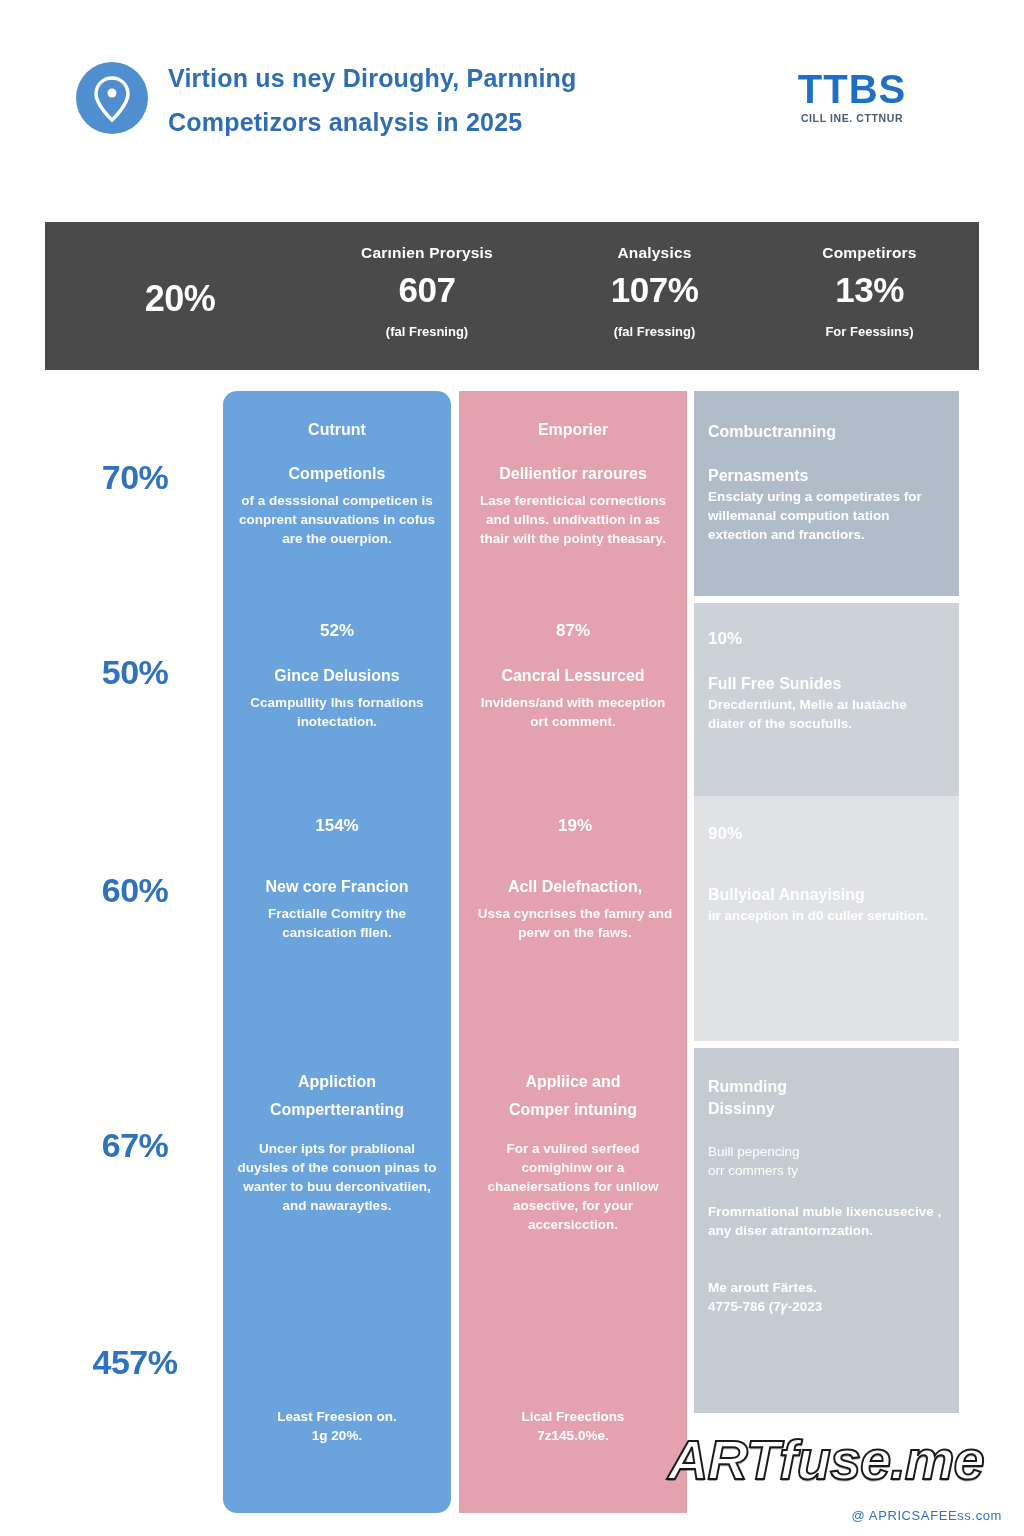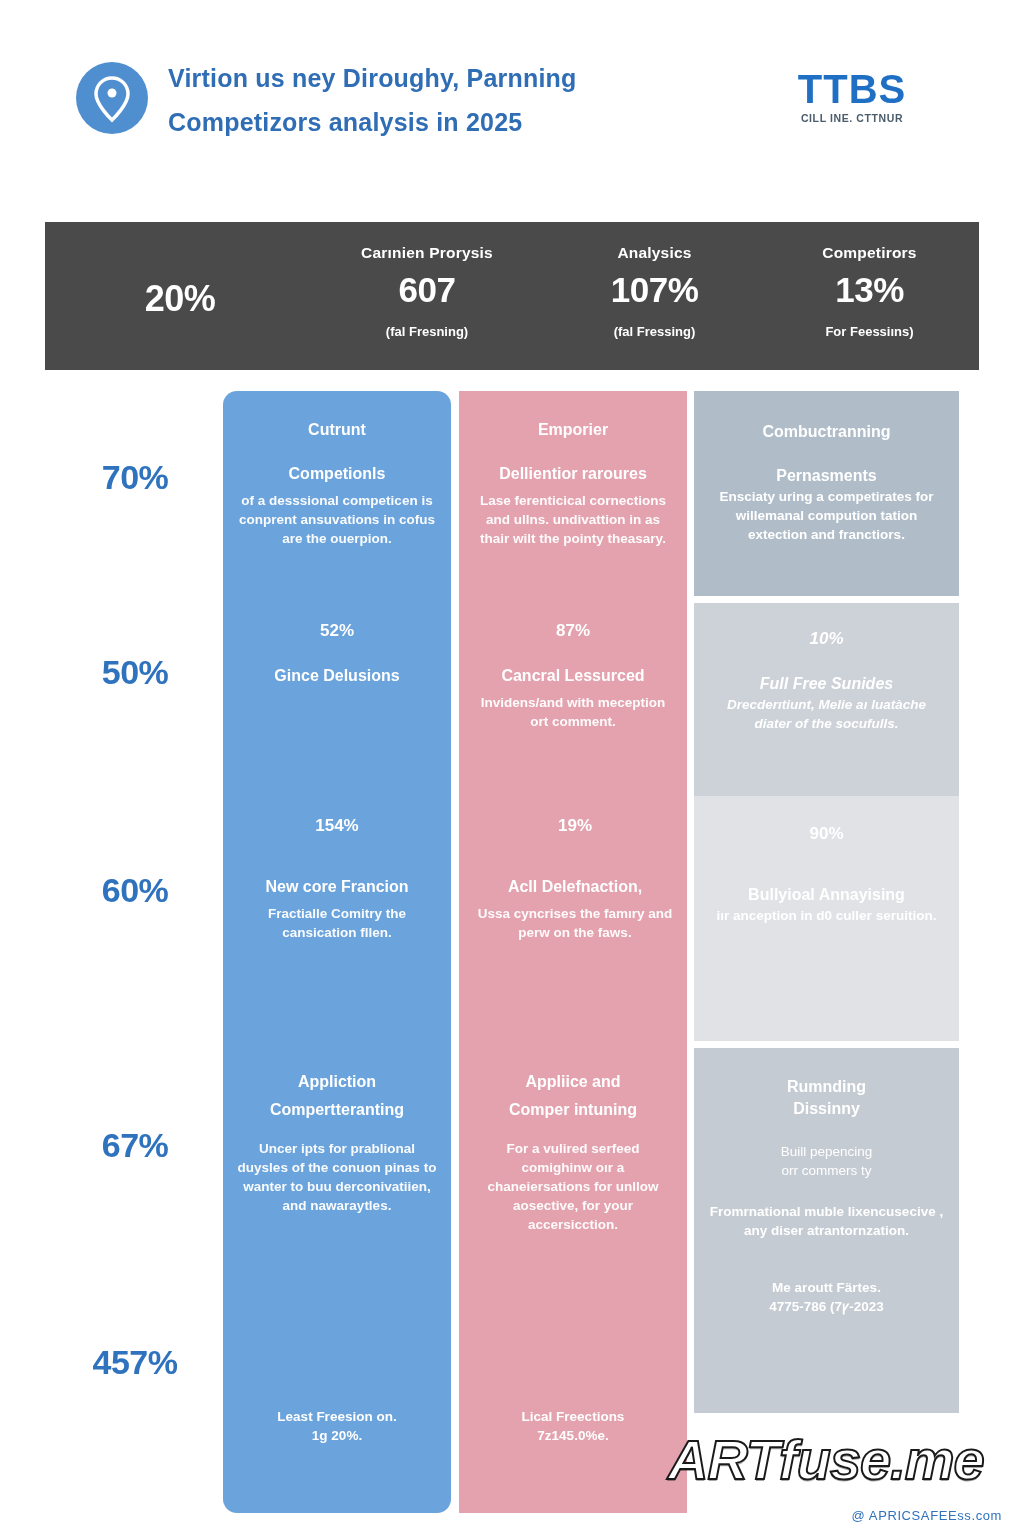--- a/index.html
+++ b/index.html
@@ -151,24 +151,24 @@
   }
 
   
   .grey-panel {
     position: absolute;
     left: 694px;
     width: 265px;
     box-sizing: border-box;
     padding: 0 14px;
     color: #ffffff;
-    text-align: center;
+    text-align: left;
   }
   #grey-1 { top: 391px; height: 205px; background: #b0bdc9; }
-  #grey-2 { top: 603px; height: 197px; background: #ccd2d8; font-style: italic; }
+  #grey-2 { top: 603px; height: 197px; background: #ccd2d8; }
   #grey-3 { top: 796px; height: 245px; background: #e0e2e5; }
   #grey-4 { top: 1048px; height: 365px; background: #c5cbd2; }
 
   
   .col-footer {
     position: absolute;
     left: 0;
     width: 228px;
     box-sizing: border-box;
     padding: 0 14px;
@@ -262,20 +262,21 @@
 
   <div class="card" style="top:28px;left:0;width:228px">
     <div class="head">Cutrunt</div>
     <div class="head" style="margin-top:22px">Competionls</div>
     <div class="body">of a desssional competicen is conprent ansuvations in cofus are the ouerpion.</div>
   </div>
 
   <div class="card" style="top:230px;left:0;width:228px">
     <div class="pct">52%</div>
     <div class="head">Gince Delusions</div>
+    <div class="body">Ccampullity lhıs fornations inotectation.</div>
   </div>
 
   <div class="card" style="top:425px;left:0;width:228px">
     <div class="pct" style="margin-bottom:40px">154%</div>
     <div class="head">New core Francion</div>
     <div class="body">Fractialle Comitry the cansication fllen.</div>
   </div>
 
   <div class="card" style="top:680px;left:0;width:228px">
     <div class="head">Appliction</div>

